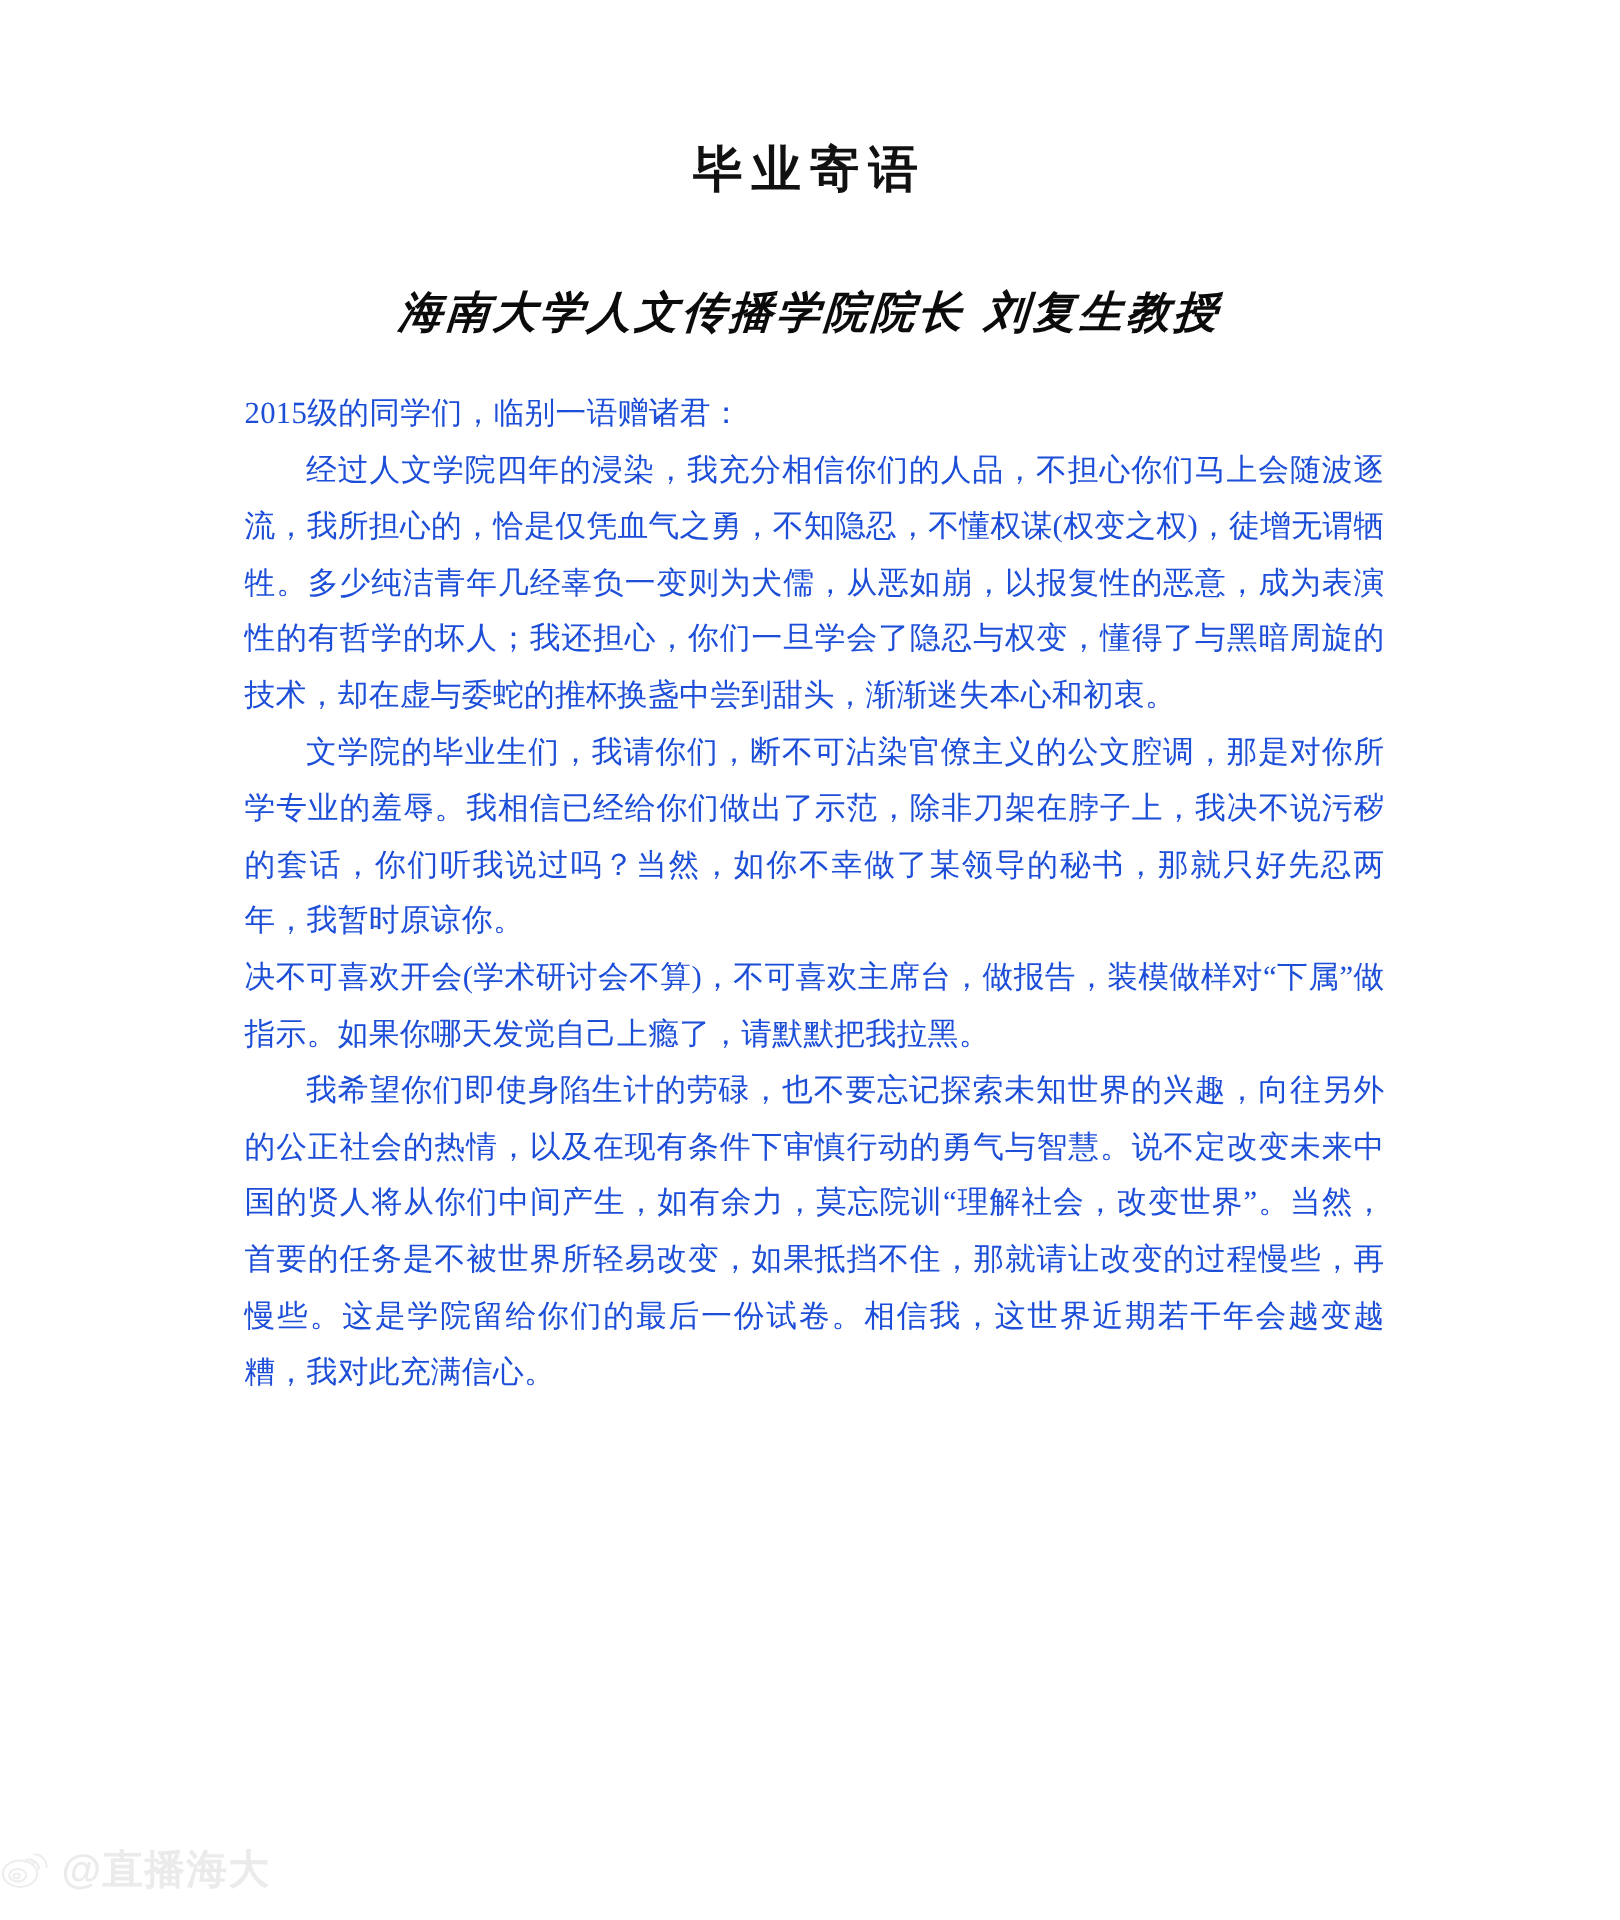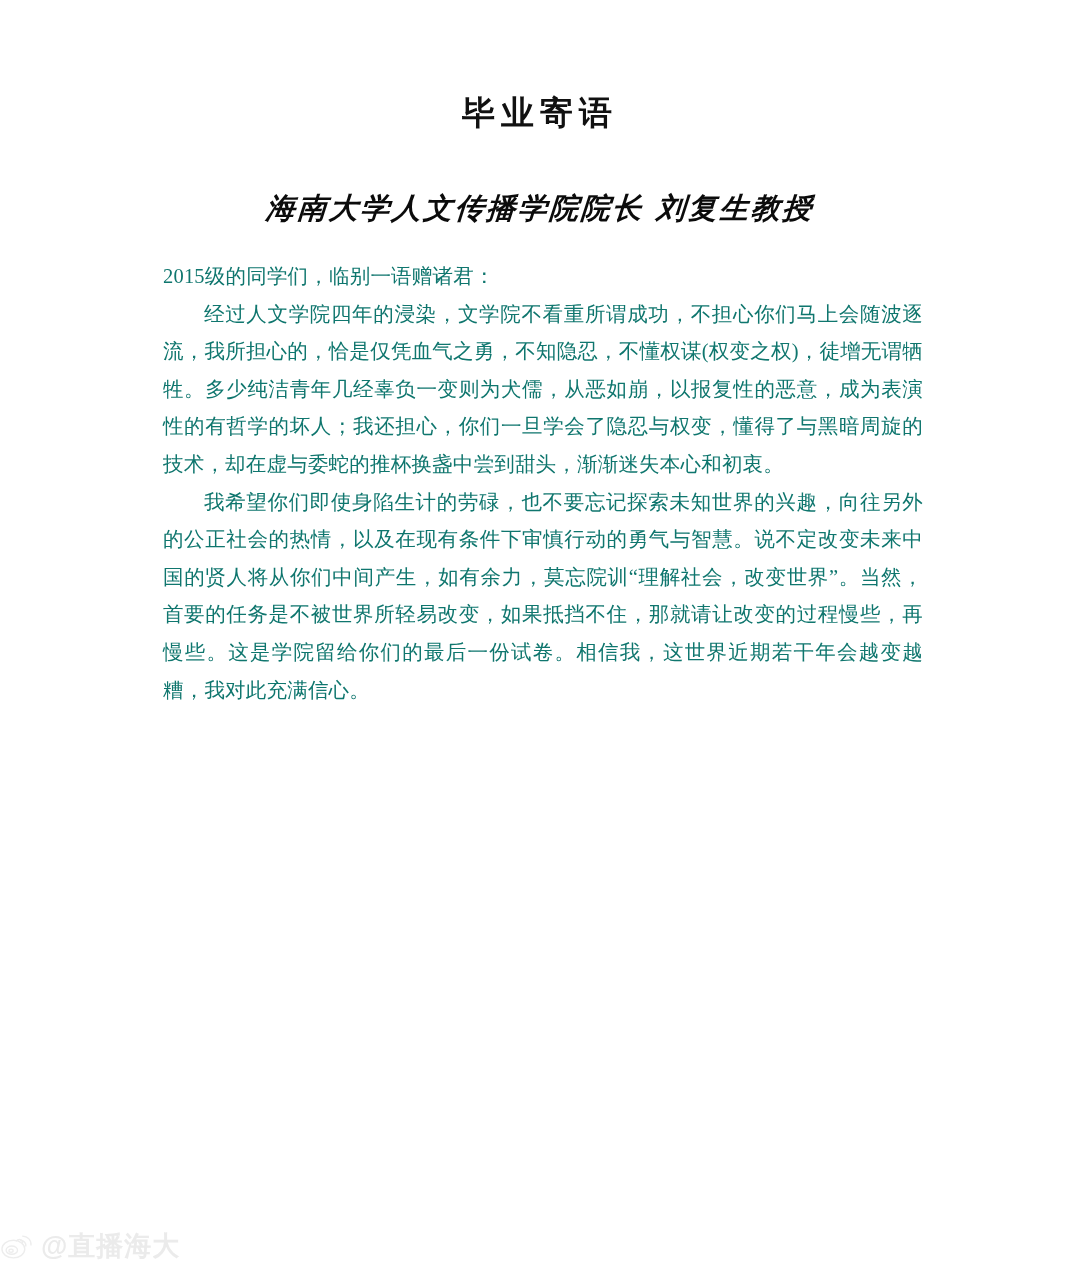--- a/index.html
+++ b/index.html
@@ -61,21 +61,21 @@
     position: absolute;
     top: 258px;
     left: 163px;
     width: 760px;
   }
 
   .para {
     margin: 0;
     font-size: 20.5px;
     line-height: 37.6px;
-    color: #0f766e;
+    color: #1d4ed8;
     text-align: justify;
     text-justify: inter-character;
     letter-spacing: 0.2px;
     word-break: break-all;
   }
   .para.indent {
     text-indent: 2em;
   }
   .para.flush {
     text-indent: 0;
@@ -111,21 +111,23 @@
 
 <div class="page">
 
   <div class="doc-title">毕业寄语</div>
 
   <div class="doc-subtitle">海南大学人文传播学院院长 刘复生教授</div>
 
   <div class="body-block">
     <p class="para flush">2015级的同学们，临别一语赠诸君：</p>
     <div id="paragraph-host">
-        <p class="para indent">经过人文学院四年的浸染，文学院不看重所谓成功，不担心你们马上会随波逐流，我所担心的，恰是仅凭血气之勇，不知隐忍，不懂权谋(权变之权)，徒增无谓牺牲。多少纯洁青年几经辜负一变则为犬儒，从恶如崩，以报复性的恶意，成为表演性的有哲学的坏人；我还担心，你们一旦学会了隐忍与权变，懂得了与黑暗周旋的技术，却在虚与委蛇的推杯换盏中尝到甜头，渐渐迷失本心和初衷。</p>
+        <p class="para indent">经过人文学院四年的浸染，我充分相信你们的人品，不担心你们马上会随波逐流，我所担心的，恰是仅凭血气之勇，不知隐忍，不懂权谋(权变之权)，徒增无谓牺牲。多少纯洁青年几经辜负一变则为犬儒，从恶如崩，以报复性的恶意，成为表演性的有哲学的坏人；我还担心，你们一旦学会了隐忍与权变，懂得了与黑暗周旋的技术，却在虚与委蛇的推杯换盏中尝到甜头，渐渐迷失本心和初衷。</p>
+        <p class="para indent">文学院的毕业生们，我请你们，断不可沾染官僚主义的公文腔调，那是对你所学专业的羞辱。我相信已经给你们做出了示范，除非刀架在脖子上，我决不说污秽的套话，你们听我说过吗？当然，如你不幸做了某领导的秘书，那就只好先忍两年，我暂时原谅你。</p>
+        <p class="para flush">决不可喜欢开会(学术研讨会不算)，不可喜欢主席台，做报告，装模做样对“下属”做指示。如果你哪天发觉自己上瘾了，请默默把我拉黑。</p>
         <p class="para indent">我希望你们即使身陷生计的劳碌，也不要忘记探索未知世界的兴趣，向往另外的公正社会的热情，以及在现有条件下审慎行动的勇气与智慧。说不定改变未来中国的贤人将从你们中间产生，如有余力，莫忘院训“理解社会，改变世界”。当然，首要的任务是不被世界所轻易改变，如果抵挡不住，那就请让改变的过程慢些，再慢些。这是学院留给你们的最后一份试卷。相信我，这世界近期若干年会越变越糟，我对此充满信心。</p>
       </div>
   </div>
 
   <div class="watermark">
     <svg class="wm-logo" viewBox="0 0 64 54" aria-hidden="true">
       <g fill="none" stroke="#ededed" stroke-width="2.6">
         <ellipse cx="25" cy="33" rx="22" ry="17"></ellipse>
         <ellipse cx="22" cy="35" rx="11" ry="8"></ellipse>
         <ellipse cx="20.5" cy="36" rx="4" ry="3"></ellipse>

